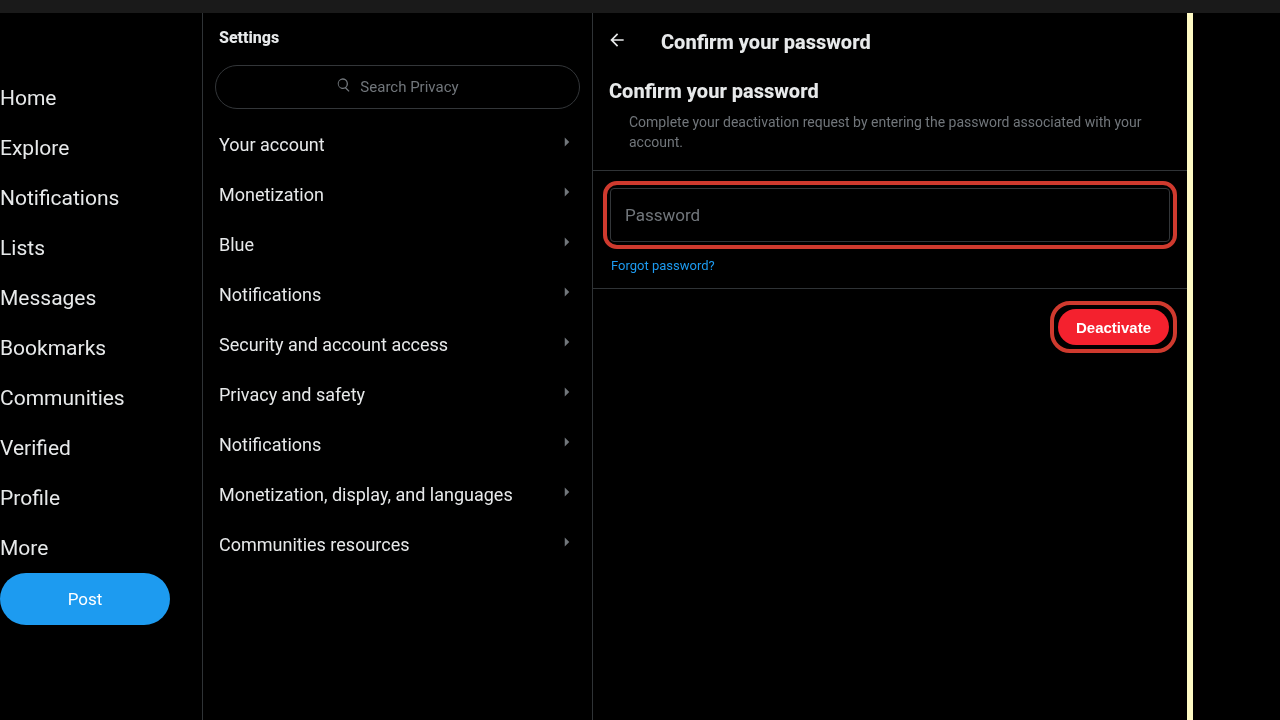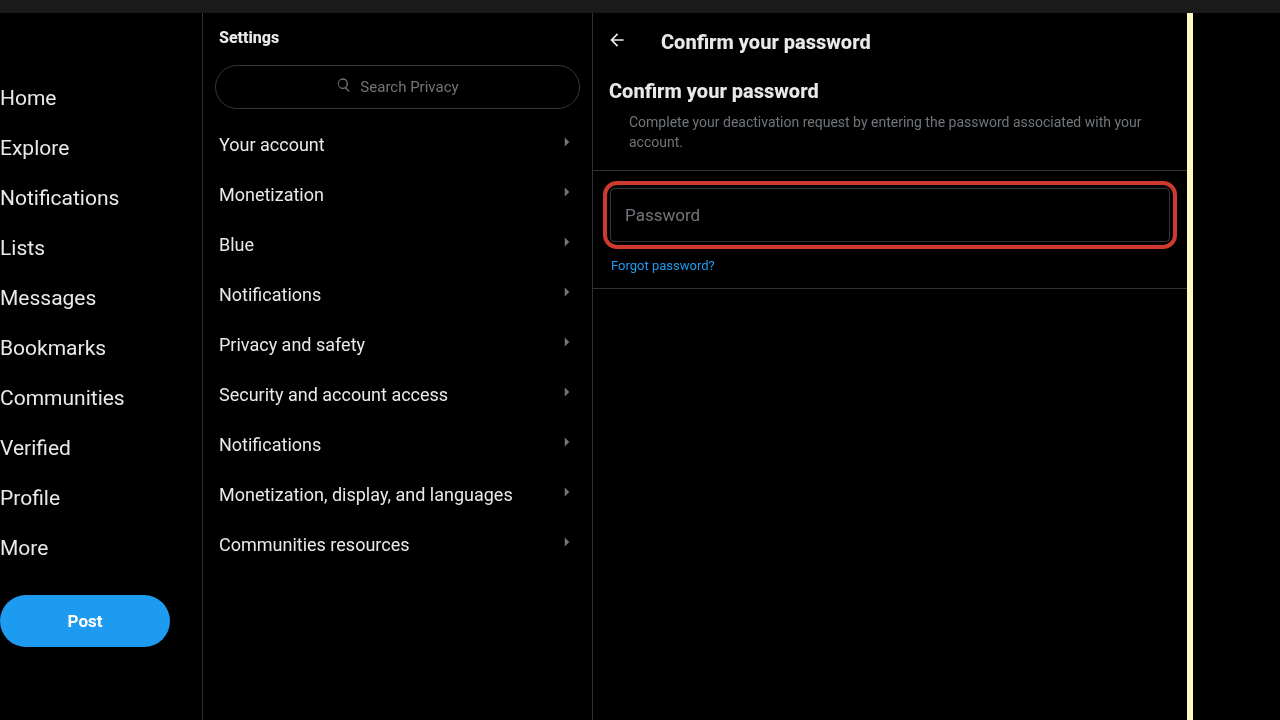--- a/index.html
+++ b/index.html
@@ -30,29 +30,28 @@
     padding-right: 20px;
   }
   .nav-list { padding-top: 60px; }
   .nav-item {
     font-size: 21px;
     color:#e7e9ea;
     padding: 13px 0 13px 0;
     cursor: pointer;
   }
   .post-btn {
-    margin-top: 22px;
     width: 170px;
     height: 52px;
     background: #1d9bf0;
     border-radius: 30px;
     display: flex;
     align-items: center;
     justify-content: center;
-    font-weight: 700;
+    font-weight: 400;
     font-size: 17px;
     color:#fff;
     cursor:pointer;
   }
 
   
   .settings {
     width: 390px;
     padding-top: 13px;
   }
@@ -226,27 +225,27 @@
           <path d="M9 6l6 6-6 6"></path>
         </svg></span>
   </div>
   <div class="settings-item">
     <span>Notifications</span>
     <span class="chev"><svg viewBox="0 0 24 24" fill="currentColor">
           <path d="M9 6l6 6-6 6"></path>
         </svg></span>
   </div>
   <div class="settings-item">
+    <span>Security and account access</span>
+    <span class="chev"><svg viewBox="0 0 24 24" fill="currentColor">
+          <path d="M9 6l6 6-6 6"></path>
+        </svg></span>
+  </div>
+  <div class="settings-item">
     <span>Privacy and safety</span>
-    <span class="chev"><svg viewBox="0 0 24 24" fill="currentColor">
-          <path d="M9 6l6 6-6 6"></path>
-        </svg></span>
-  </div>
-  <div class="settings-item">
-    <span>Security and account access</span>
     <span class="chev"><svg viewBox="0 0 24 24" fill="currentColor">
           <path d="M9 6l6 6-6 6"></path>
         </svg></span>
   </div>
   <div class="settings-item">
     <span>Notifications</span>
     <span class="chev"><svg viewBox="0 0 24 24" fill="currentColor">
           <path d="M9 6l6 6-6 6"></path>
         </svg></span>
   </div>
@@ -285,15 +284,20 @@
     <div class="hl-red">
       <div class="pw-input">
         <span>Password</span>
       </div>
     </div>
     <div class="forgot">
       <a href="#"><span>Forgot password?</span></a>
     </div>
   </div>
 
+  <div class="action-row">
+    <div class="deact-wrap">
+      <button class="deact-btn"><span>Deactivate</span></button>
+    </div>
+  </div>
 </div>
 
 <div class="rest"></div>
 
 </body></html>

